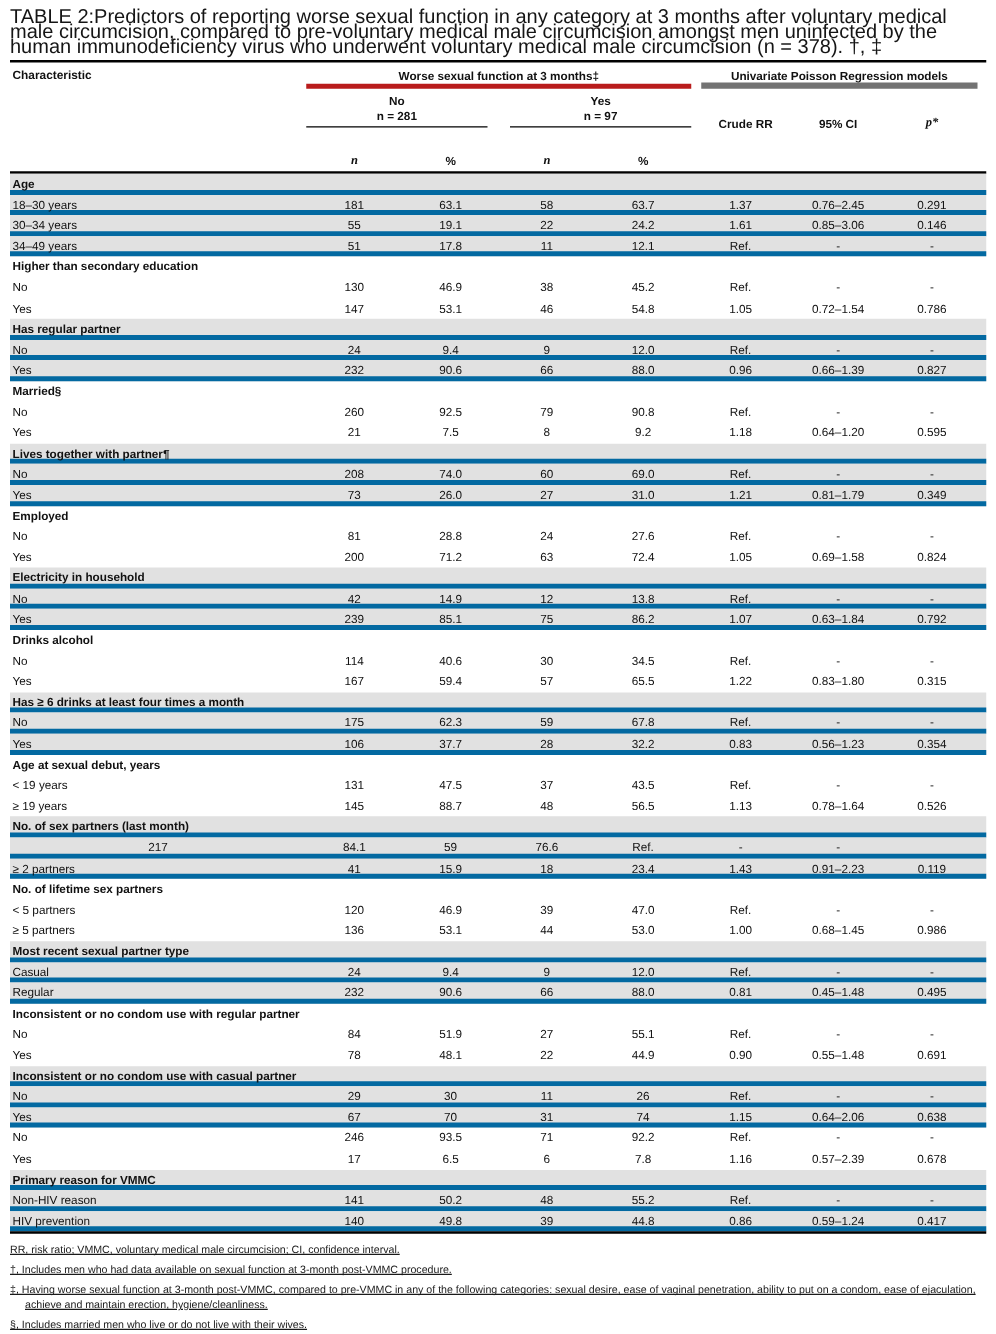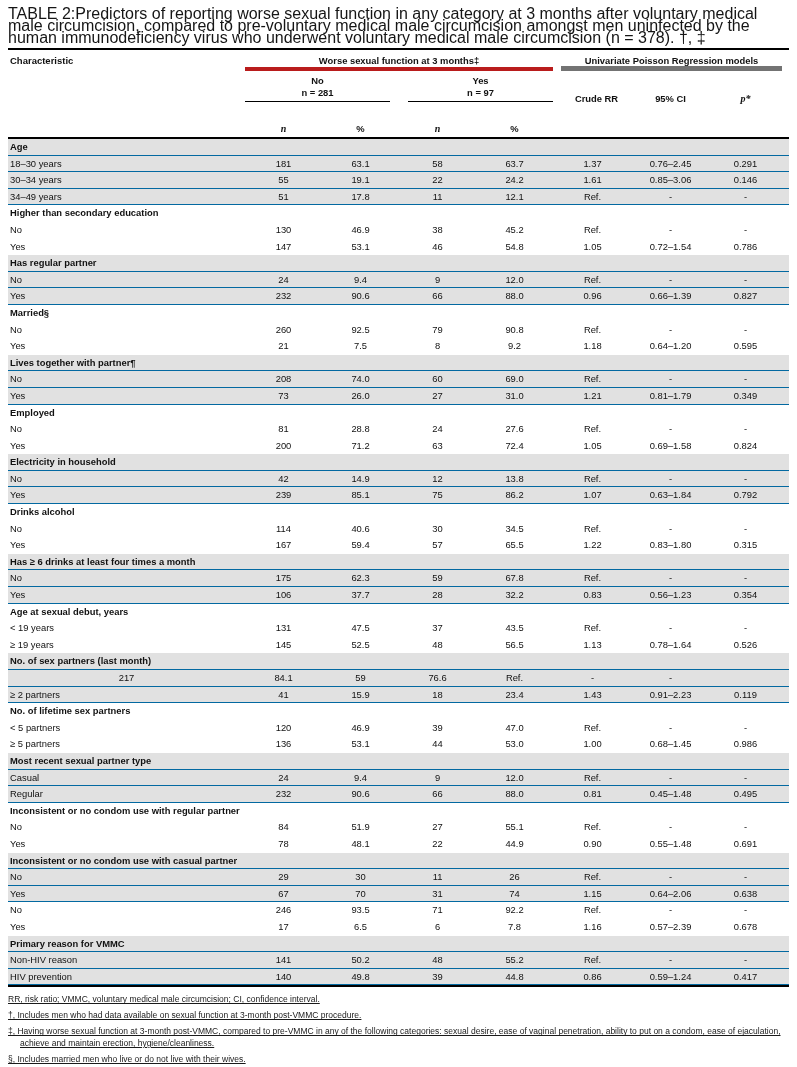--- a/index.html
+++ b/index.html
@@ -29,21 +29,21 @@
   .h-yes { grid-column: 4 / 6; margin-left: 9px; }
   .h-stat { padding-top: 4px; height: 31px; margin-top: 18px; }
   .h-crude { grid-column: 6; margin-left: 8px; }
   .h-ci { grid-column: 7; }
   .h-p { grid-column: 8; font-family: "Liberation Serif", serif; font-style: italic; font-size: 10px; }
   .h-sub { height: 17px; padding-top: 3px; }
   .h-n { font-style: italic; font-family: "Liberation Serif", serif; font-size: 10px; }
 
   
   .row { height: 16.6px; line-height: 16.3px; font-size: 9.4px; white-space: nowrap; }
-  .row.shaded { background: #e1e1e1; border-bottom: 1px solid #0369a1; }
+  .row.shaded { background: #e1e1e1; border-bottom: 4px solid #0369a1; }
   .row.cat { font-weight: bold; padding-left: 2px; }
   .cell.lbl { padding-left: 2px; text-align: left; }
   .cell.val { text-align: center; }
 
   
   .footnotes { padding-top: 7px; font-size: 8.5px; line-height: 11.5px; color: #1a1a1a; text-decoration: underline; }
   .footnote { padding-left: 12px; text-indent: -12px; margin-bottom: 4.6px; }
 </style>
 </head>
 <body>
@@ -293,21 +293,21 @@
         <div class="cell val">47.5</div>
         <div class="cell val">37</div>
         <div class="cell val">43.5</div>
         <div class="cell val">Ref.</div>
         <div class="cell val">-</div>
         <div class="cell val">-</div>
       </div>
       <div class="row grid8">
         <div class="cell lbl">≥ 19 years</div>
         <div class="cell val">145</div>
-        <div class="cell val">52.5</div>
+        <div class="cell val">88.7</div>
         <div class="cell val">48</div>
         <div class="cell val">56.5</div>
         <div class="cell val">1.13</div>
         <div class="cell val">0.78–1.64</div>
         <div class="cell val">0.526</div>
       </div>
       <div class="row cat shaded">No. of sex partners (last month)</div>
       <div class="row grid8 shaded">
         <div class="cell val">217</div>
         <div class="cell val">84.1</div>

